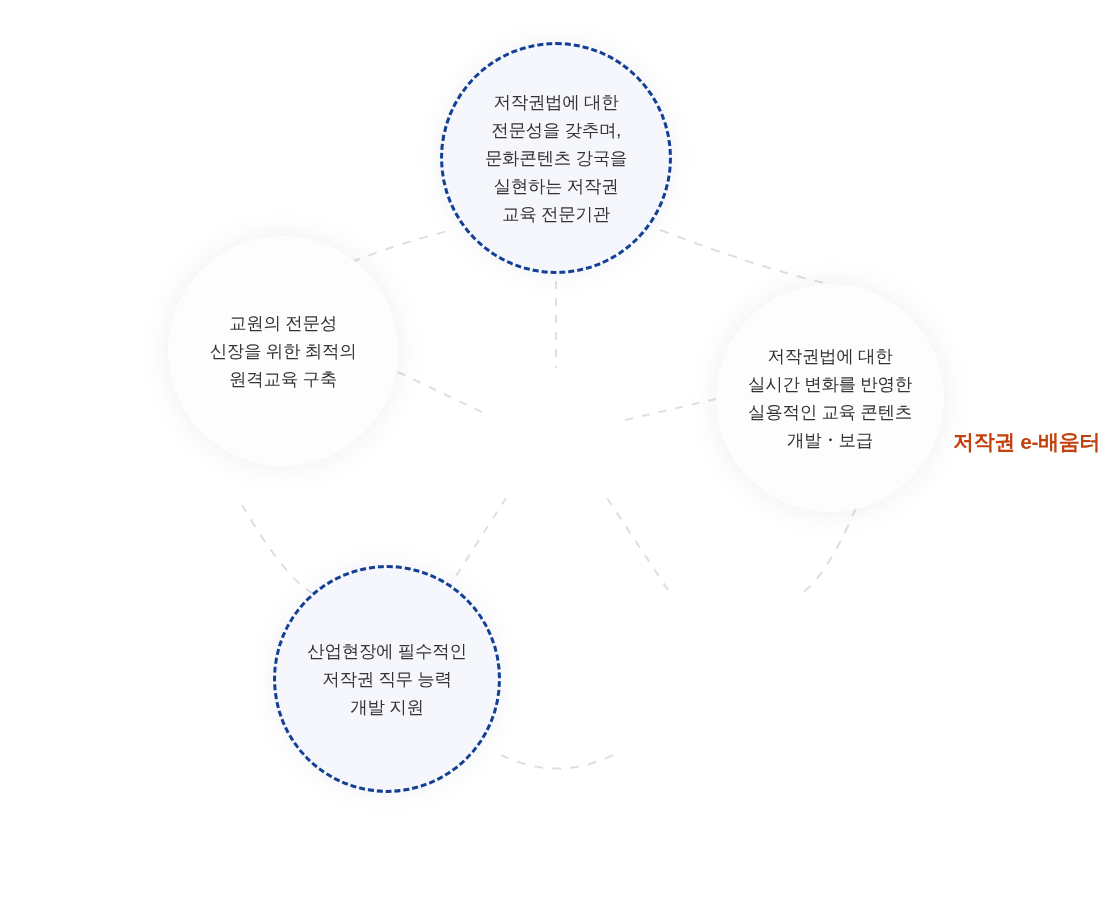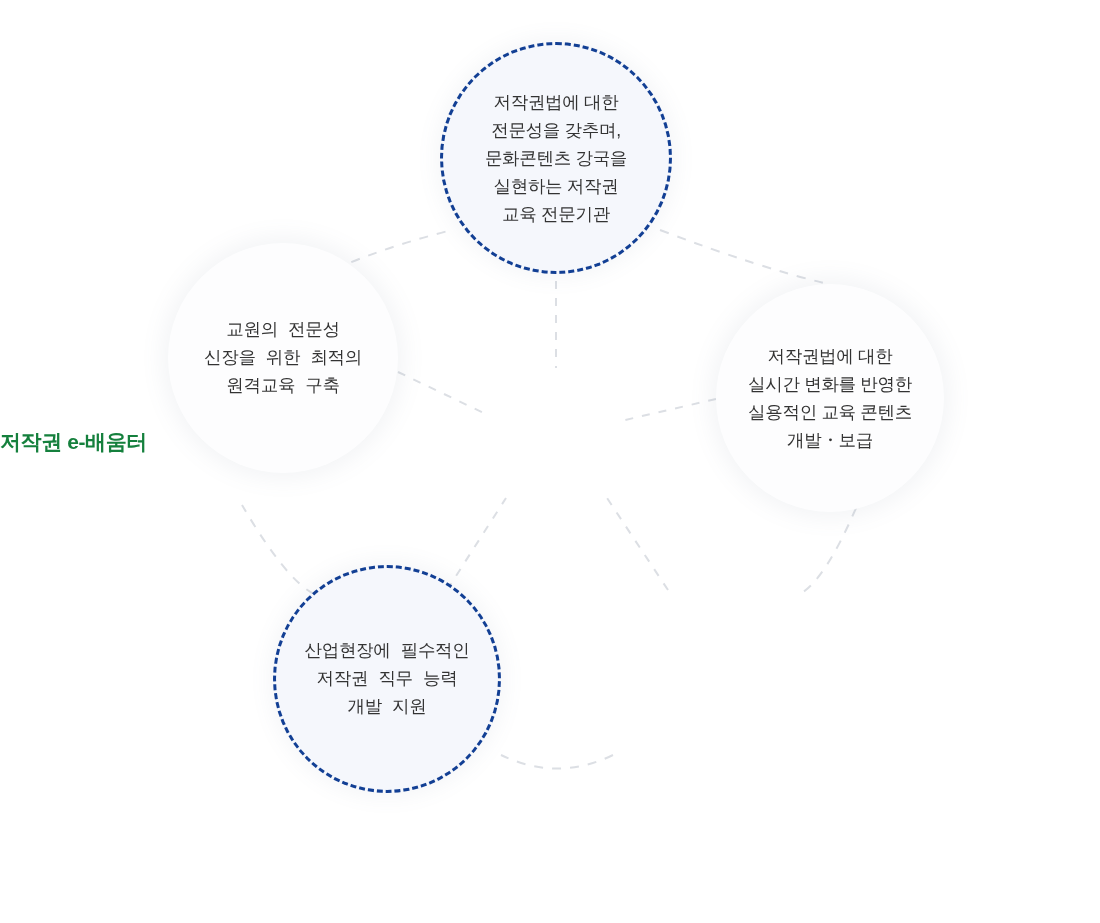--- a/index.html
+++ b/index.html
@@ -51,24 +51,24 @@
     color: #333333;
     font-weight: 500;
     letter-spacing: -0.3px;
     white-space: pre-line;
     padding: 0 12px;
   }
   #center-label {
     position: absolute;
     left: 0;
     width: 1100px;
-    text-align: left;
+    text-align: right;
     font-size: 21px;
     font-weight: bold;
-    color: #15803d;
+    color: #c2410c;
     letter-spacing: -0.4px;
   }
 </style>
 </head>
 <body>
 
 <div id="diagram-root">
 
   <svg id="connector-layer" viewBox="0 0 1100 923" width="1100" height="923" xmlns="http://www.w3.org/2000/svg">
     <g fill="none" stroke="#dcdfe4" stroke-width="2" stroke-dasharray="9 9" stroke-linecap="butt">
@@ -96,27 +96,27 @@
   </div>
 
   <div class="node plain" style="left:716px; top:284px; width:228px; height:228px;">
     <div class="node-label">저작권법에 대한
 실시간 변화를 반영한
 실용적인 교육 콘텐츠
 개발・보급</div>
   </div>
 
 
-  <div class="node dashed" style="left:273px; top:565px; width:228px; height:228px;font-family:Liberation Mono, monospace;">
+  <div class="node dashed" style="left:273px; top:565px; width:228px; height:228px;">
     <div class="node-label">산업현장에 필수적인
 저작권 직무 능력
 개발 지원</div>
   </div>
 
-  <div class="node plain" style="left:168px; top:243px; width:230px; height:230px;font-family:Liberation Mono, monospace;">
+  <div class="node plain" style="left:168px; top:236px; width:230px; height:230px;">
     <div class="node-label">교원의 전문성
 신장을 위한 최적의
 원격교육 구축</div>
   </div>
 
   <div id="center-label" style="top:428px;">저작권 e-배움터</div>
 
 </div>
 
 </body></html>

